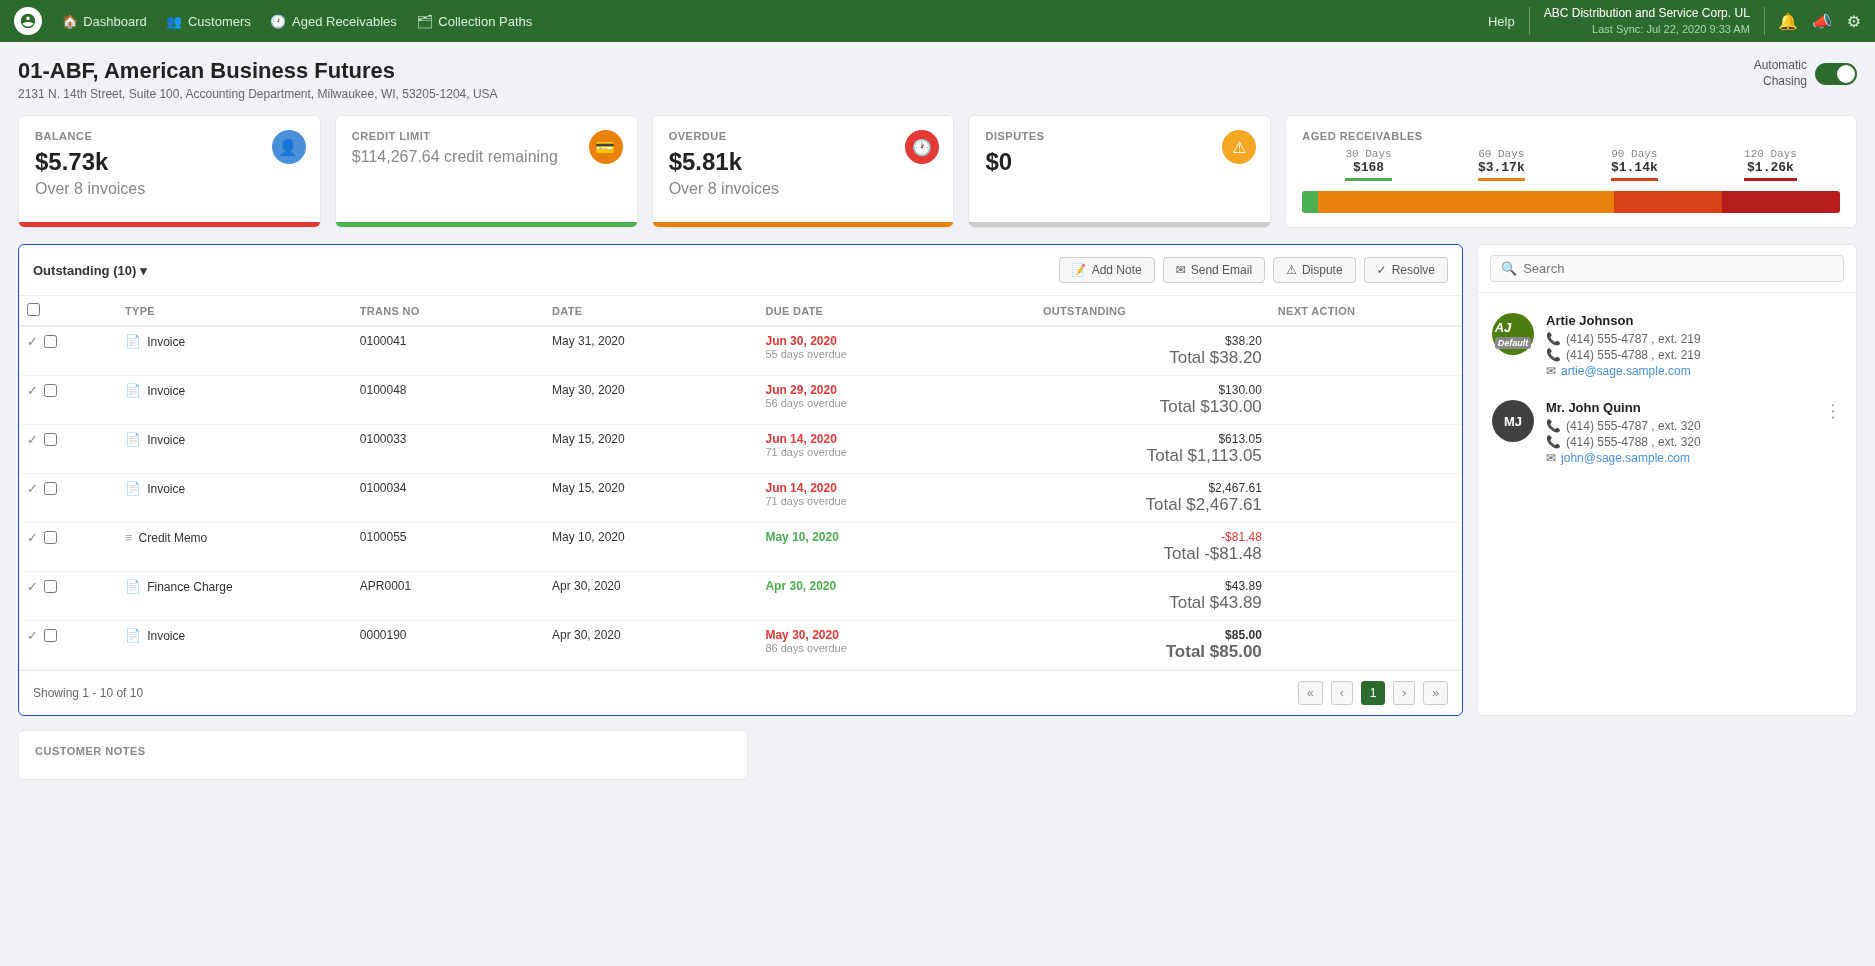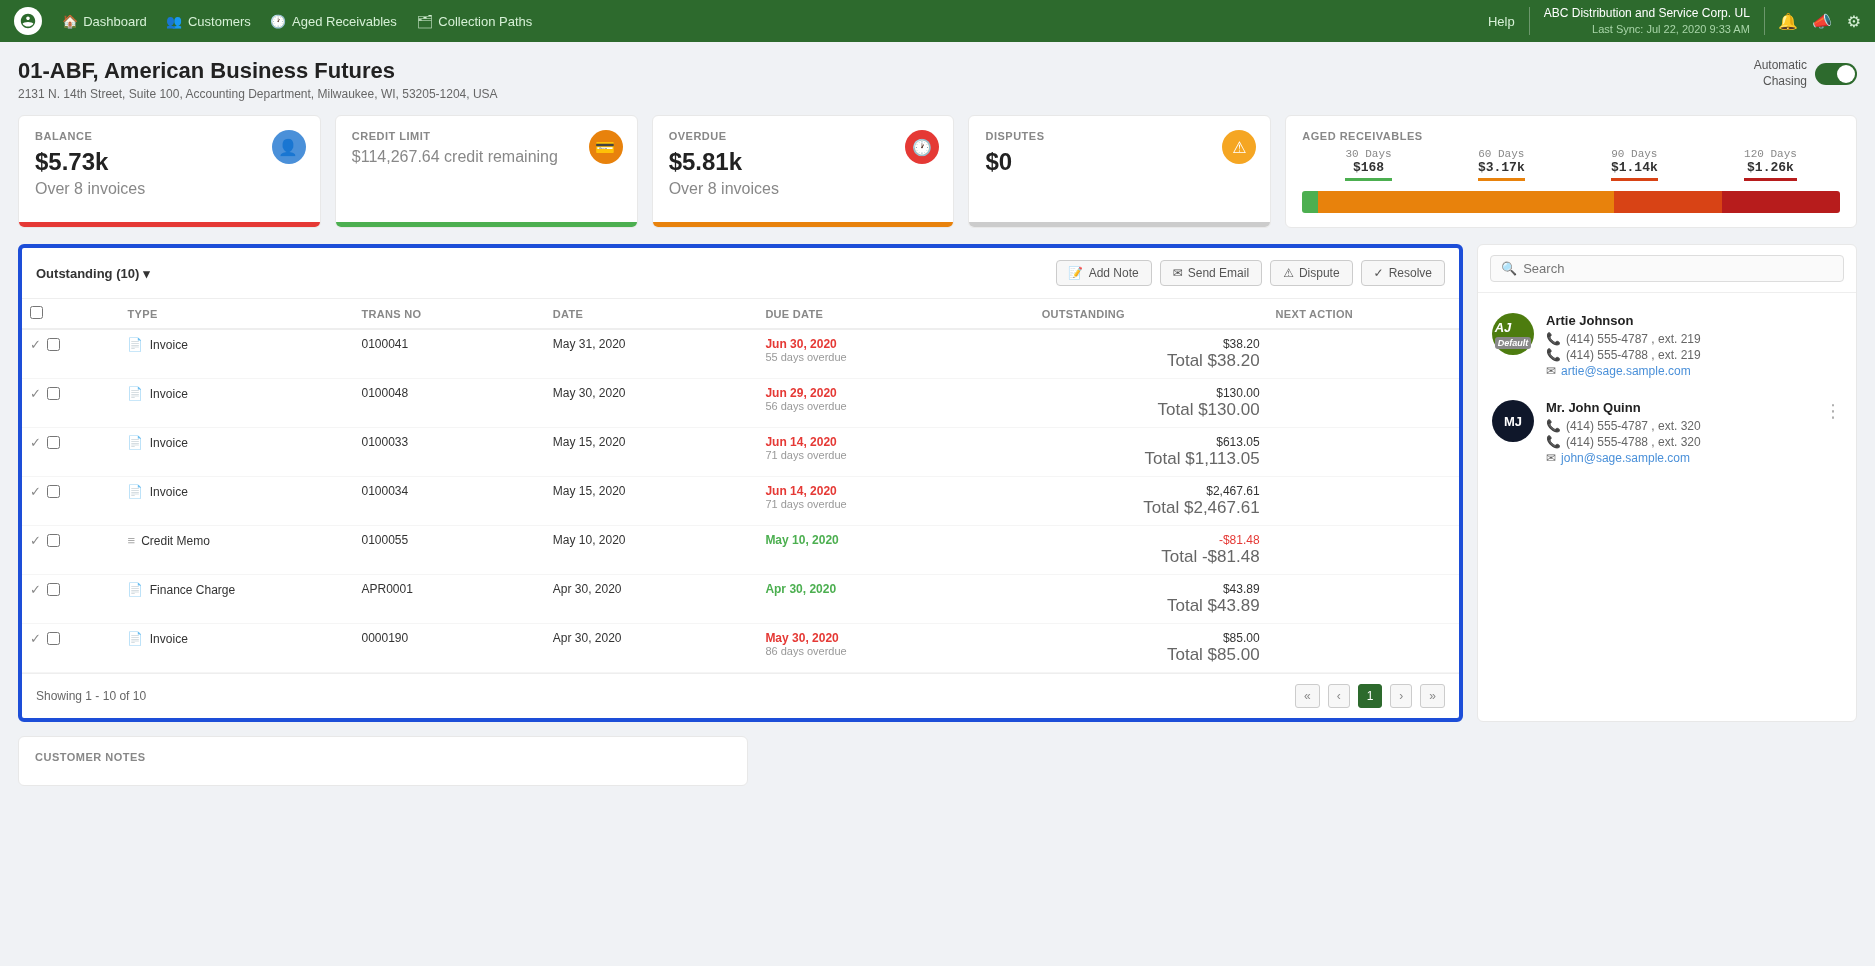--- a/index.html
+++ b/index.html
@@ -56,21 +56,21 @@
     
     .aged-grid { display: flex; justify-content: space-around; margin-bottom: 10px; }
     .aged-col { text-align: center; font-family: Liberation Mono, monospace; }
     .aged-days { font-size: 11px; color: #888; }
     .aged-amount { font-size: 13px; font-weight: 600; color: #333; }
     .aged-bar-row { display: flex; height: 22px; border-radius: 3px; overflow: hidden; }
     .aged-bar-seg { height: 100%; }
 
     
     .bottom-row { display: flex; gap: 14px; }
-    .left-panel { flex: 1; background: #fff; border-radius: 6px; border: 4px solid #1d4ed8; }
+    .left-panel { flex: 1; background: #fff; border-radius: 6px; border: 1px solid #1d4ed8; }
     .right-panel { width: 380px; background: #fff; border-radius: 6px; border: 1px solid #e8e8e8; }
 
     
     .table-toolbar { display: flex; justify-content: space-between; align-items: center; padding: 12px 14px; border-bottom: 1px solid #eee; }
     .toolbar-left { display: flex; align-items: center; gap: 8px; }
     .outstanding-select { font-size: 13px; font-weight: 600; color: #333; background: none; border: none; cursor: pointer; display: flex; align-items: center; gap: 4px; }
     .toolbar-right { display: flex; gap: 8px; }
     .btn { padding: 5px 12px; border-radius: 4px; border: 1px solid #ccc; background: #f7f7f7; color: #555; font-size: 12px; cursor: pointer; display: flex; align-items: center; gap: 5px; }
 
     
@@ -103,21 +103,21 @@
 
     
     .search-box { padding: 10px 12px; border-bottom: 1px solid #eee; }
     .search-input-wrap { display: flex; align-items: center; border: 1px solid #ddd; border-radius: 4px; padding: 5px 10px; background: #fafafa; }
     .search-input-wrap input { border: none; background: none; font-size: 13px; flex: 1; outline: none; color: #333; }
     .search-input-wrap span { color: #aaa; margin-right: 6px; }
     .contact-list { padding: 10px 0; }
     .contact-item { padding: 10px 14px; display: flex; align-items: flex-start; gap: 12px; }
     .contact-avatar { width: 42px; height: 42px; border-radius: 50%; display: flex; align-items: center; justify-content: center; font-size: 13px; font-weight: 700; color: #fff; flex-shrink: 0; }
     .contact-avatar.green { background: #4d7c0f; font-style: italic; }
-    .contact-avatar.dark { background: #0f172a; }
+    .contact-avatar.dark { background: #404040; }
     .avatar-default-badge { font-size: 9px; background: #888; color: #fff; border-radius: 3px; padding: 1px 3px; margin-top: 2px; text-align: center; }
     .contact-info { flex: 1; }
     .contact-name { font-weight: 600; font-size: 13px; color: #222; margin-bottom: 4px; }
     .contact-detail { font-size: 12px; color: #666; margin-bottom: 2px; display: flex; align-items: center; gap: 5px; }
     .contact-detail a { color: #4a90d9; text-decoration: none; }
     .contact-more { color: #aaa; font-size: 18px; cursor: pointer; }
 
     
     .notes-section { margin-top: 14px; background: #fff; border-radius: 6px; border: 1px solid #e8e8e8; padding: 14px 16px; }
     .notes-label { font-size: 11px; font-weight: 600; color: #888; text-transform: uppercase; letter-spacing: 0.5px; margin-bottom: 8px; }
@@ -456,21 +456,21 @@
           <span class="type-icon">📄</span>
           <span>Invoice</span>
         </div>
       </td>
       <td class="col-trans">0000190</td>
       <td class="col-date">Apr 30, 2020</td>
       <td class="col-due">
         <div class="due-red">May 30, 2020</div>
         <div class="due-sub">86 days overdue</div>
       </td>
-      <td class="col-outstanding" style="text-align:right;">
+      <td class="col-outstanding" style="text-align:right;font-weight:bold;">
         <div class="amount-pos">$85.00</div>
         <div class="amount-sub">Total $85.00</div>
       </td>
       <td class="col-action"></td>
     </tr>
           </tbody>
       </table>
 
       <div class="table-footer">
         <span>Showing  1 - 10  of  10</span>

